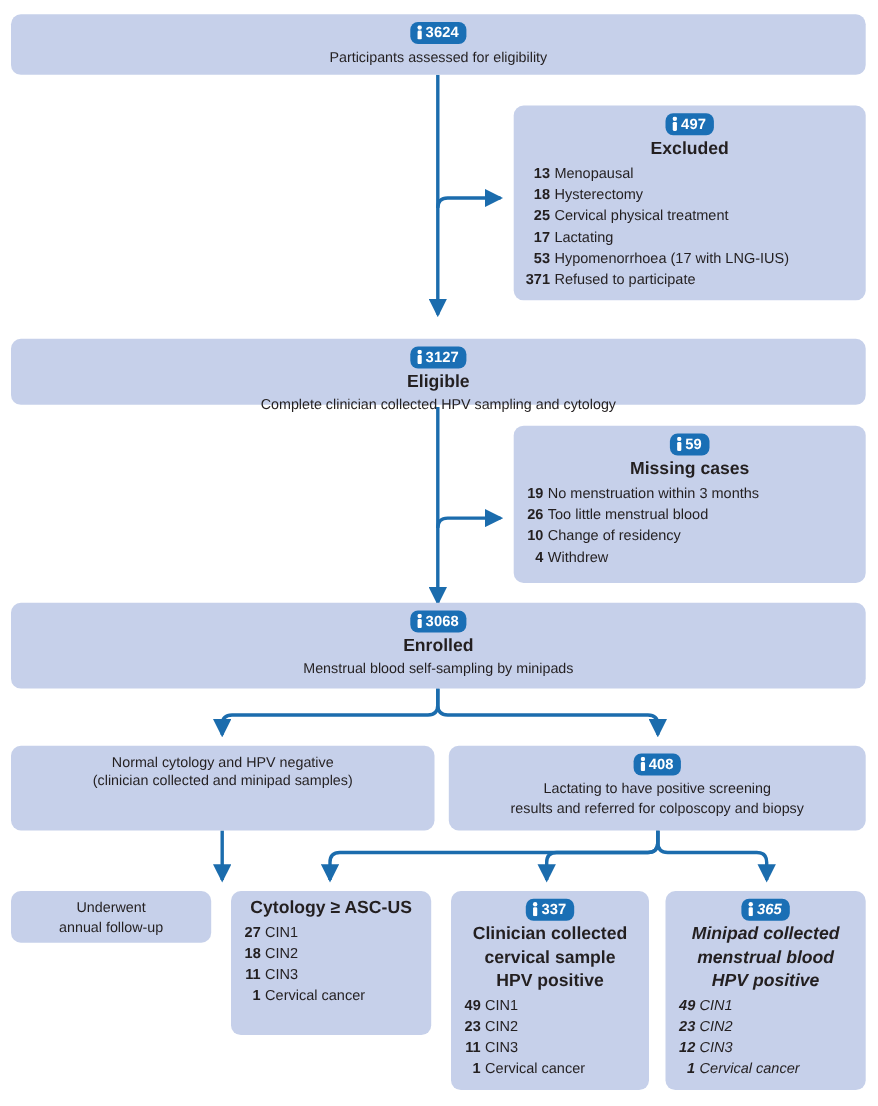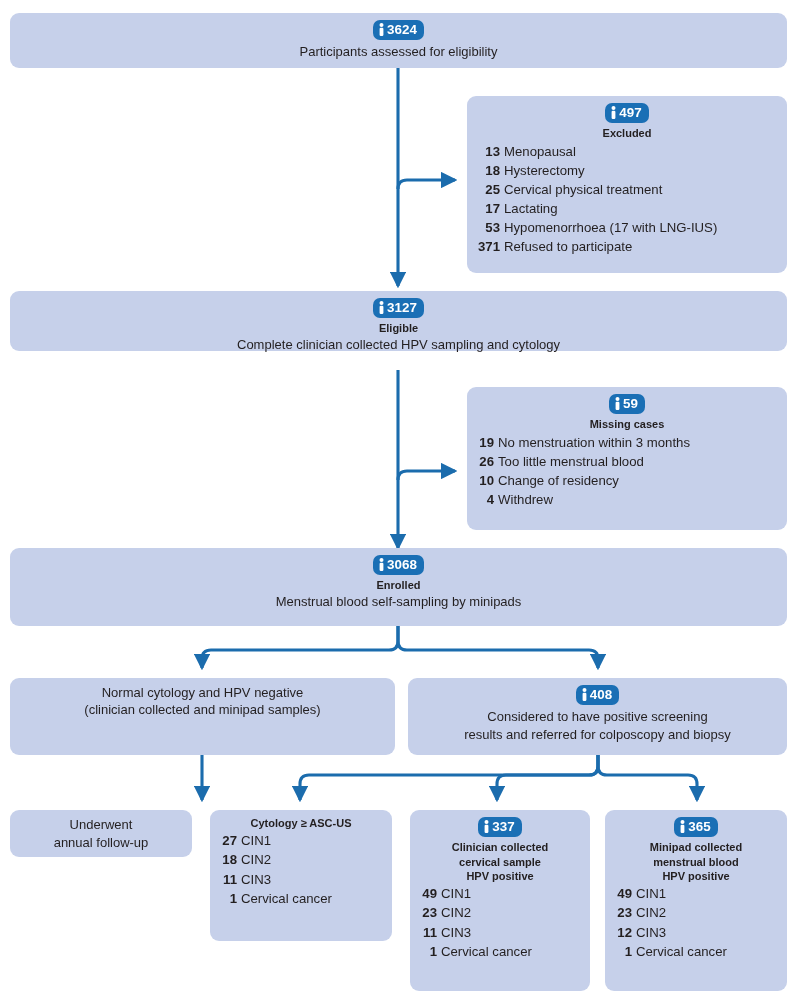--- a/index.html
+++ b/index.html
@@ -58,21 +58,21 @@
   }
   .badge svg {
     display: block;
     margin-right: 2px;
   }
   .badge-row {
     text-align: center;
   }
   .title {
     font-weight: bold;
-    font-size: 11px;
+    font-size: 16px;
     display: block;
     line-height: 1.3;
   }
   .subtitle {
     display: block;
     font-size: 13px;
     line-height: 1.32;
   }
   ul.items {
     list-style: none;
@@ -181,21 +181,21 @@
         <span class="num">53</span>
         <span class="lbl">Hypomenorrhoea (17 with LNG-IUS)</span>
       </li>
       <li>
         <span class="num">371</span>
         <span class="lbl">Refused to participate</span>
       </li>
     </ul>
   </div>
 
-  <div class="box" style="left:10px; top:291px; width:777px; height:60px;">
+  <div class="box" style="left:10px; top:308px; width:777px; height:60px;">
     <div class="badge-row">
       <span class="badge">
         <svg width="7" height="13" viewBox="0 0 7 13" aria-hidden="true">
           <circle cx="3.5" cy="2" r="2" fill="#ffffff"></circle>
           <rect x="1.6" y="4.8" width="3.8" height="8.2" rx="1.2" fill="#ffffff"></rect>
         </svg>
         <span>3127</span>
       </span>
     </div>
     <span class="title">Eligible</span>
@@ -255,21 +255,21 @@
   <div class="box" style="left:408px; top:678px; width:379px; height:77px;">
     <div class="badge-row">
       <span class="badge">
         <svg width="7" height="13" viewBox="0 0 7 13" aria-hidden="true">
           <circle cx="3.5" cy="2" r="2" fill="#ffffff"></circle>
           <rect x="1.6" y="4.8" width="3.8" height="8.2" rx="1.2" fill="#ffffff"></rect>
         </svg>
         <span>408</span>
       </span>
     </div>
-    <span class="subtitle">Considered to have positive screening</span>
+    <span class="subtitle">Lactating to have positive screening</span>
     <span class="subtitle">results and referred for colposcopy and biopsy</span>
   </div>
 
   <div class="box plain" style="left:10px; top:810px; width:182px; height:47px;">
     <span>
       <span class="subtitle">Underwent</span>
       <span class="subtitle">annual follow-up</span>
     </span>
   </div>
 
@@ -321,21 +321,21 @@
         <span class="num">11</span>
         <span class="lbl">CIN3</span>
       </li>
       <li>
         <span class="num">1</span>
         <span class="lbl">Cervical cancer</span>
       </li>
     </ul>
   </div>
 
-  <div class="box" style="left:605px; top:810px; width:182px; height:181px;">
+  <div class="box" style="left:605px; top:810px; width:182px; height:181px;font-style:italic;">
     <div class="badge-row">
       <span class="badge">
         <svg width="7" height="13" viewBox="0 0 7 13" aria-hidden="true">
           <circle cx="3.5" cy="2" r="2" fill="#ffffff"></circle>
           <rect x="1.6" y="4.8" width="3.8" height="8.2" rx="1.2" fill="#ffffff"></rect>
         </svg>
         <span>365</span>
       </span>
     </div>
     <span class="title">Minipad collected</span>

